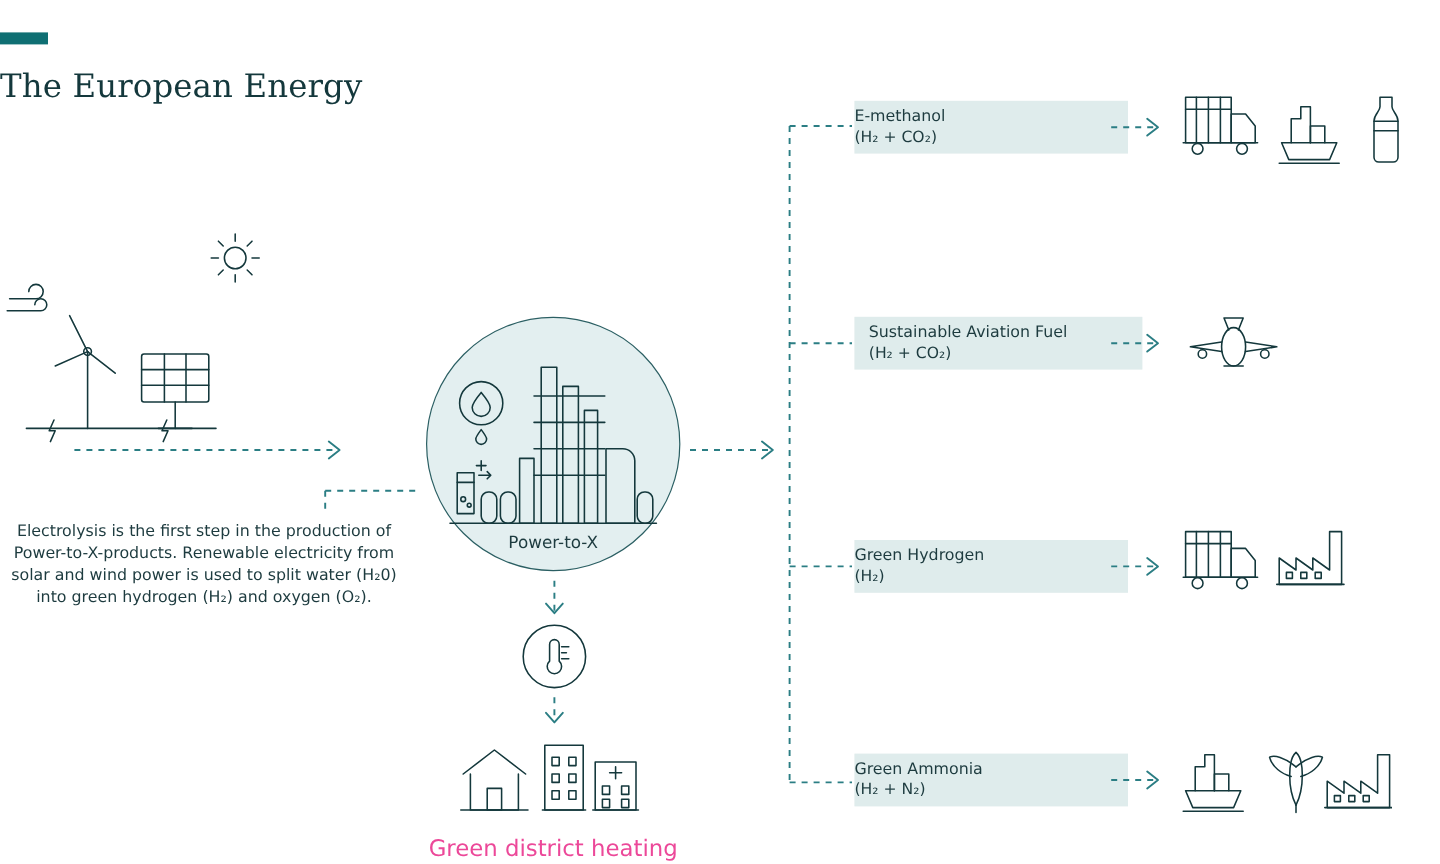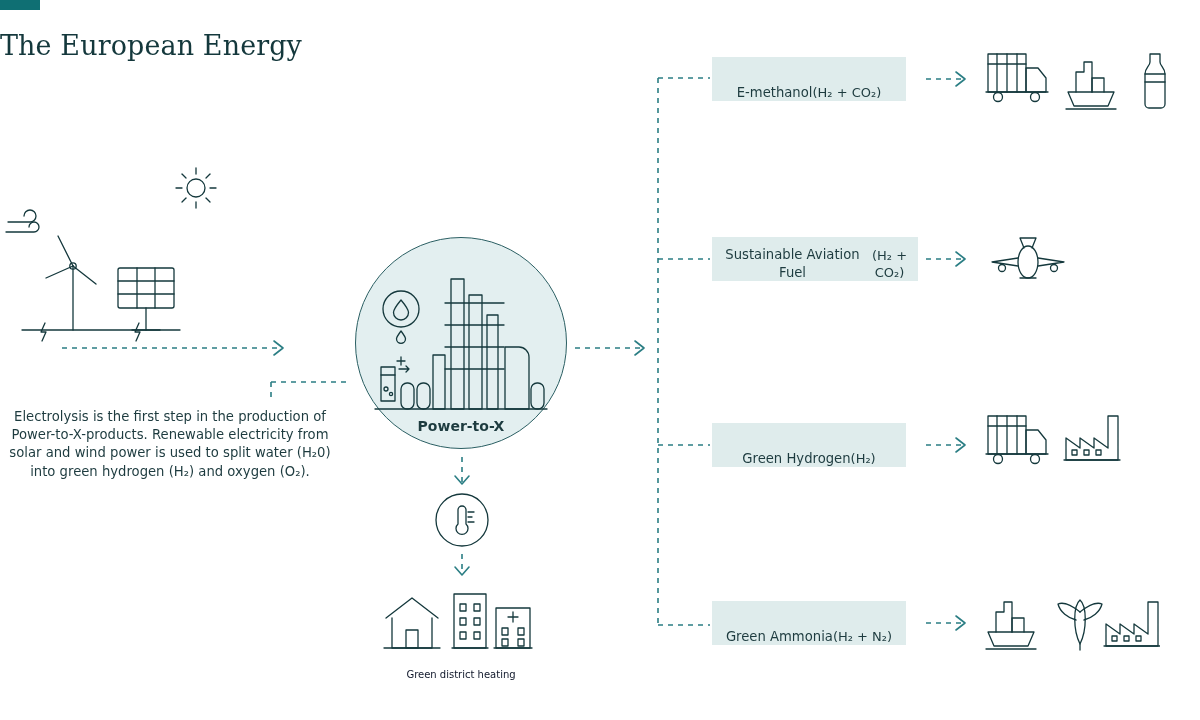--- a/index.html
+++ b/index.html
@@ -11,20 +11,21 @@
     width: 1200px;
     height: 720px;
     position: relative;
     overflow: hidden;
     font-family: "DejaVu Sans", sans-serif;
     color: #1d3b3f;
   }
   .canvas {
     position: absolute;
     inset: 0;
+    margin-top: 27px;
   }
   
   .top-tab {
     position: absolute;
     left: 0;
     top: 0;
     width: 40px;
     height: 10px;
     background: #0f6f73;
   }
@@ -67,53 +68,53 @@
     box-sizing: border-box;
   }
   .center-label {
     position: absolute;
     left: 355px;
     top: 418px;
     width: 212px;
     text-align: center;
     font-size: 14px;
     color: #1d3b3f;
-    font-weight: bold;
   }
 
   
   .prod-box {
     position: absolute;
-    width: 194px;
+    width: 228px;
     height: 44px;
     background: #dfecec;
     display: flex;
-    align-items: flex-end;
+    flex-direction: column;
+    align-items: flex-start;
     justify-content: center;
     font-size: 13.2px;
     line-height: 1.32;
     color: #1d3b3f;
     text-align: center;
   }
   .prod-box .sub { font-size: 13px; }
 
   #box0 { left: 712px; top: 57px; }
   #box1 { left: 712px; top: 237px; padding-left: 12px; }
   #box2 { left: 712px; top: 423px; }
   #box3 { left: 712px; top: 601px; }
 
   
   .bottom-label {
     position: absolute;
     left: 340px;
     top: 669px;
     width: 242px;
     text-align: center;
-    font-size: 10px;
-    color: #0f172a;
+    font-size: 19px;
+    color: #ec4899;
   }
 
   svg { display: block; }
   .ink-thin { fill: none; stroke: #14383c; stroke-width: 1.3; stroke-linecap: round; stroke-linejoin: round; }
   .dash { fill: none; stroke: #2b7e84; stroke-width: 1.6; stroke-dasharray: 5 5; stroke-linecap: butt; }
   .dash-arrow { fill: none; stroke: #2b7e84; stroke-width: 1.6; stroke-linecap: round; stroke-linejoin: round; }
   .abs { position: absolute; }
 </style>
 </head>
 <body>

